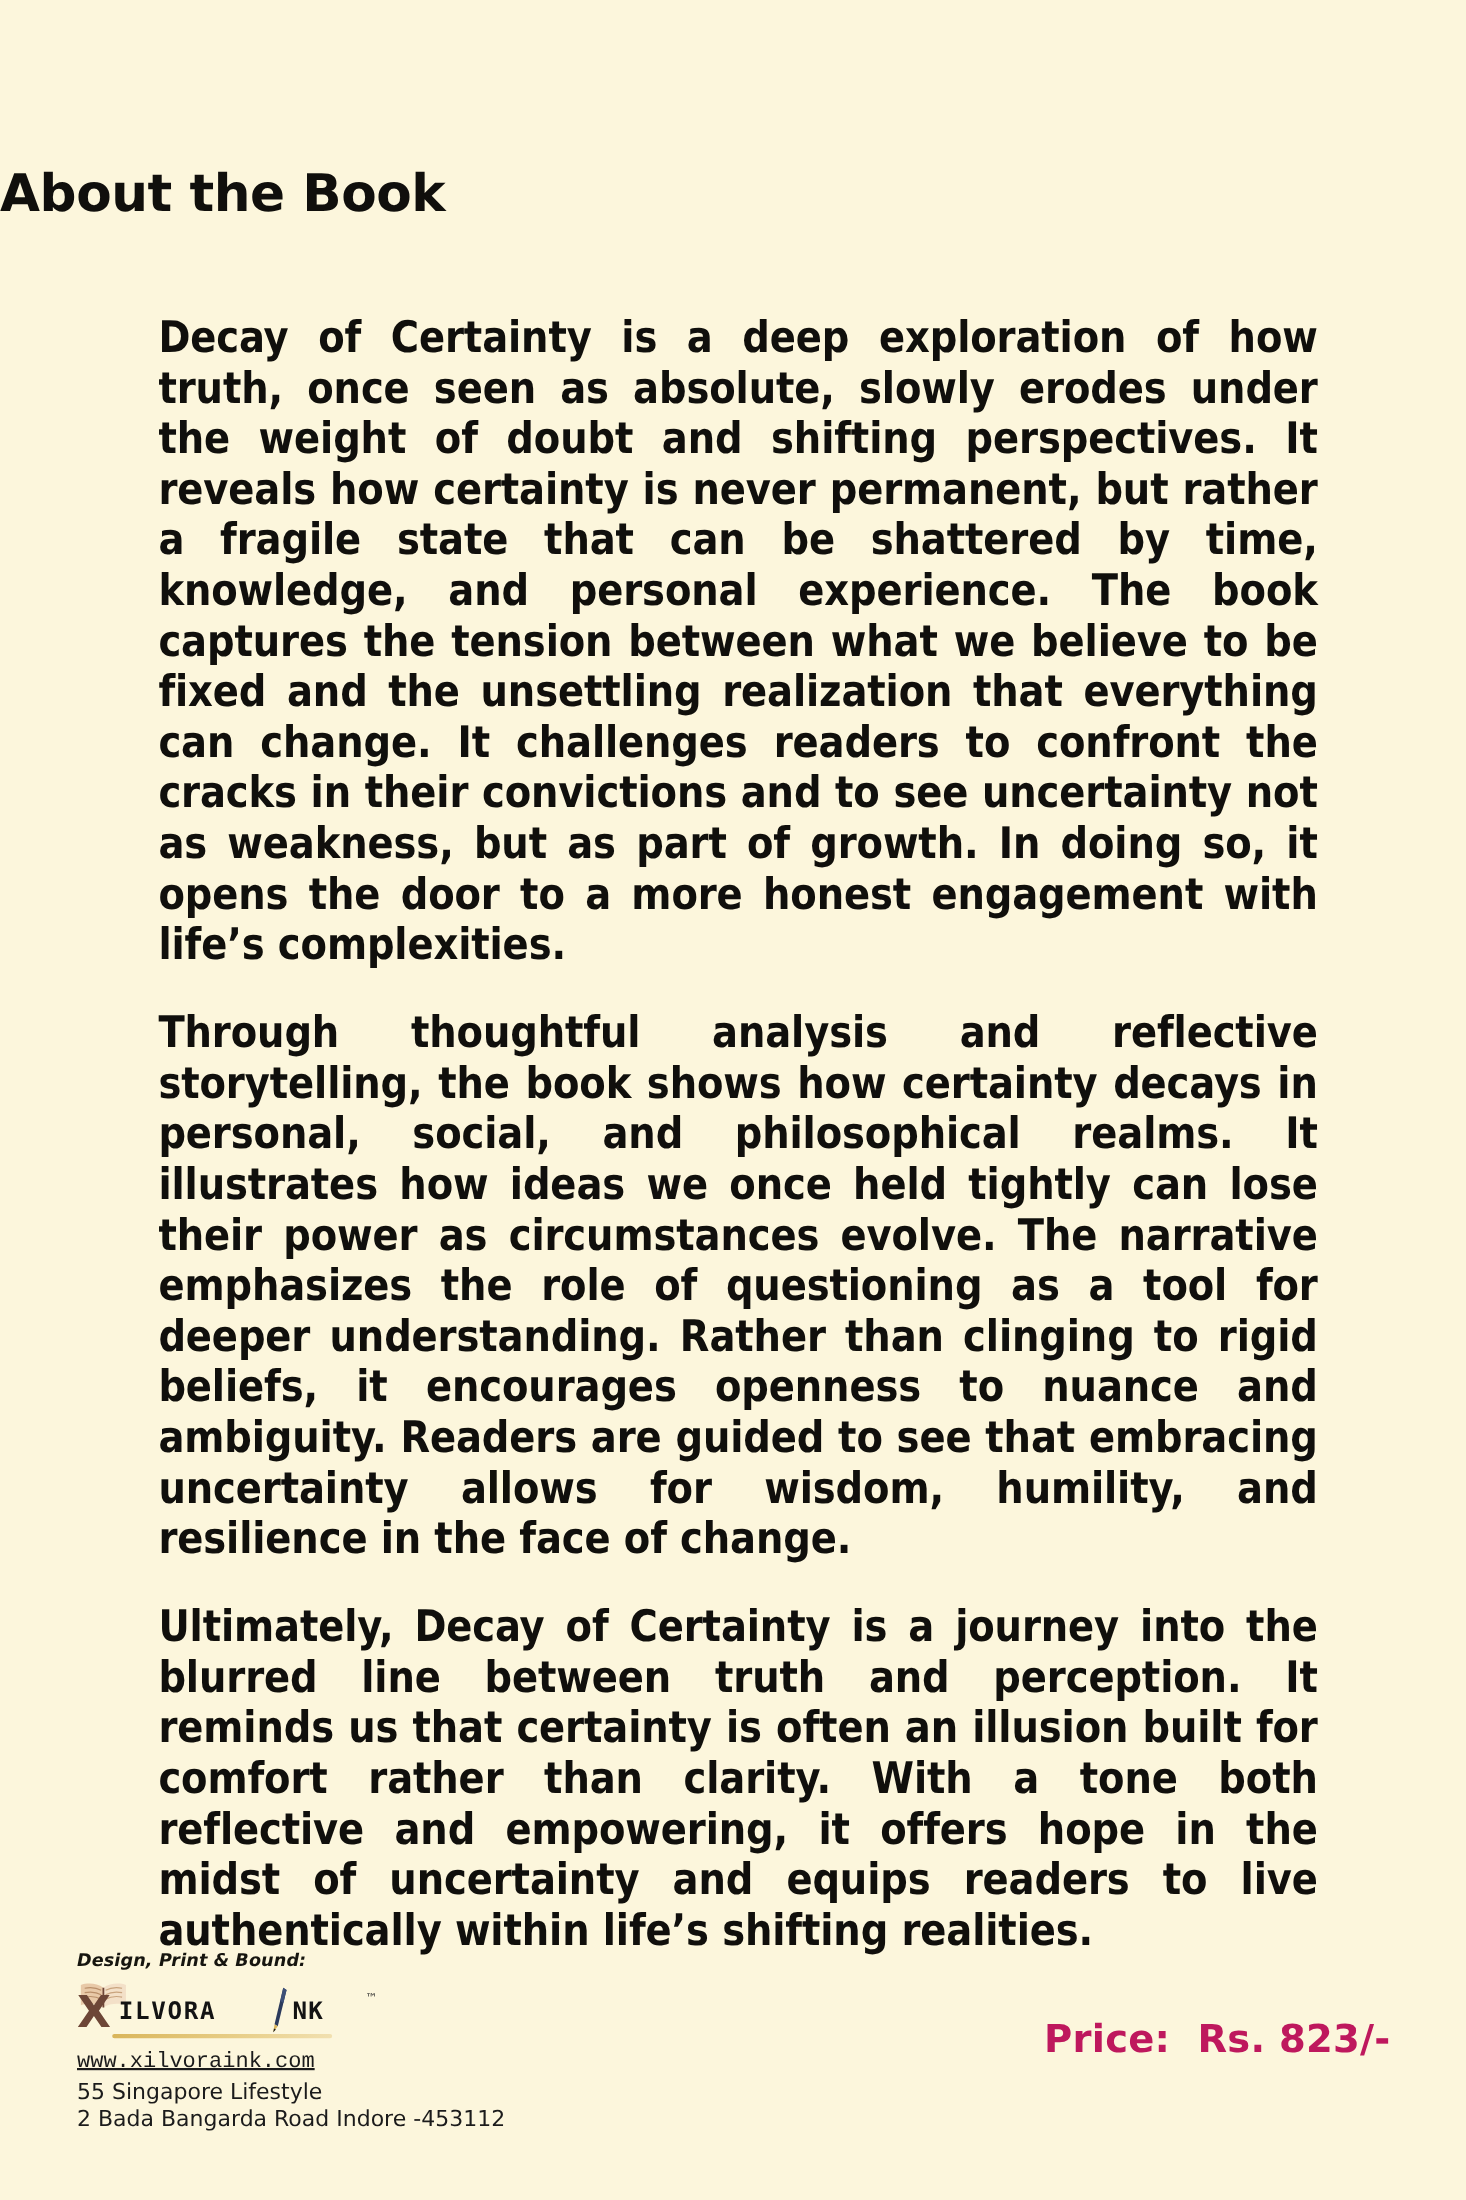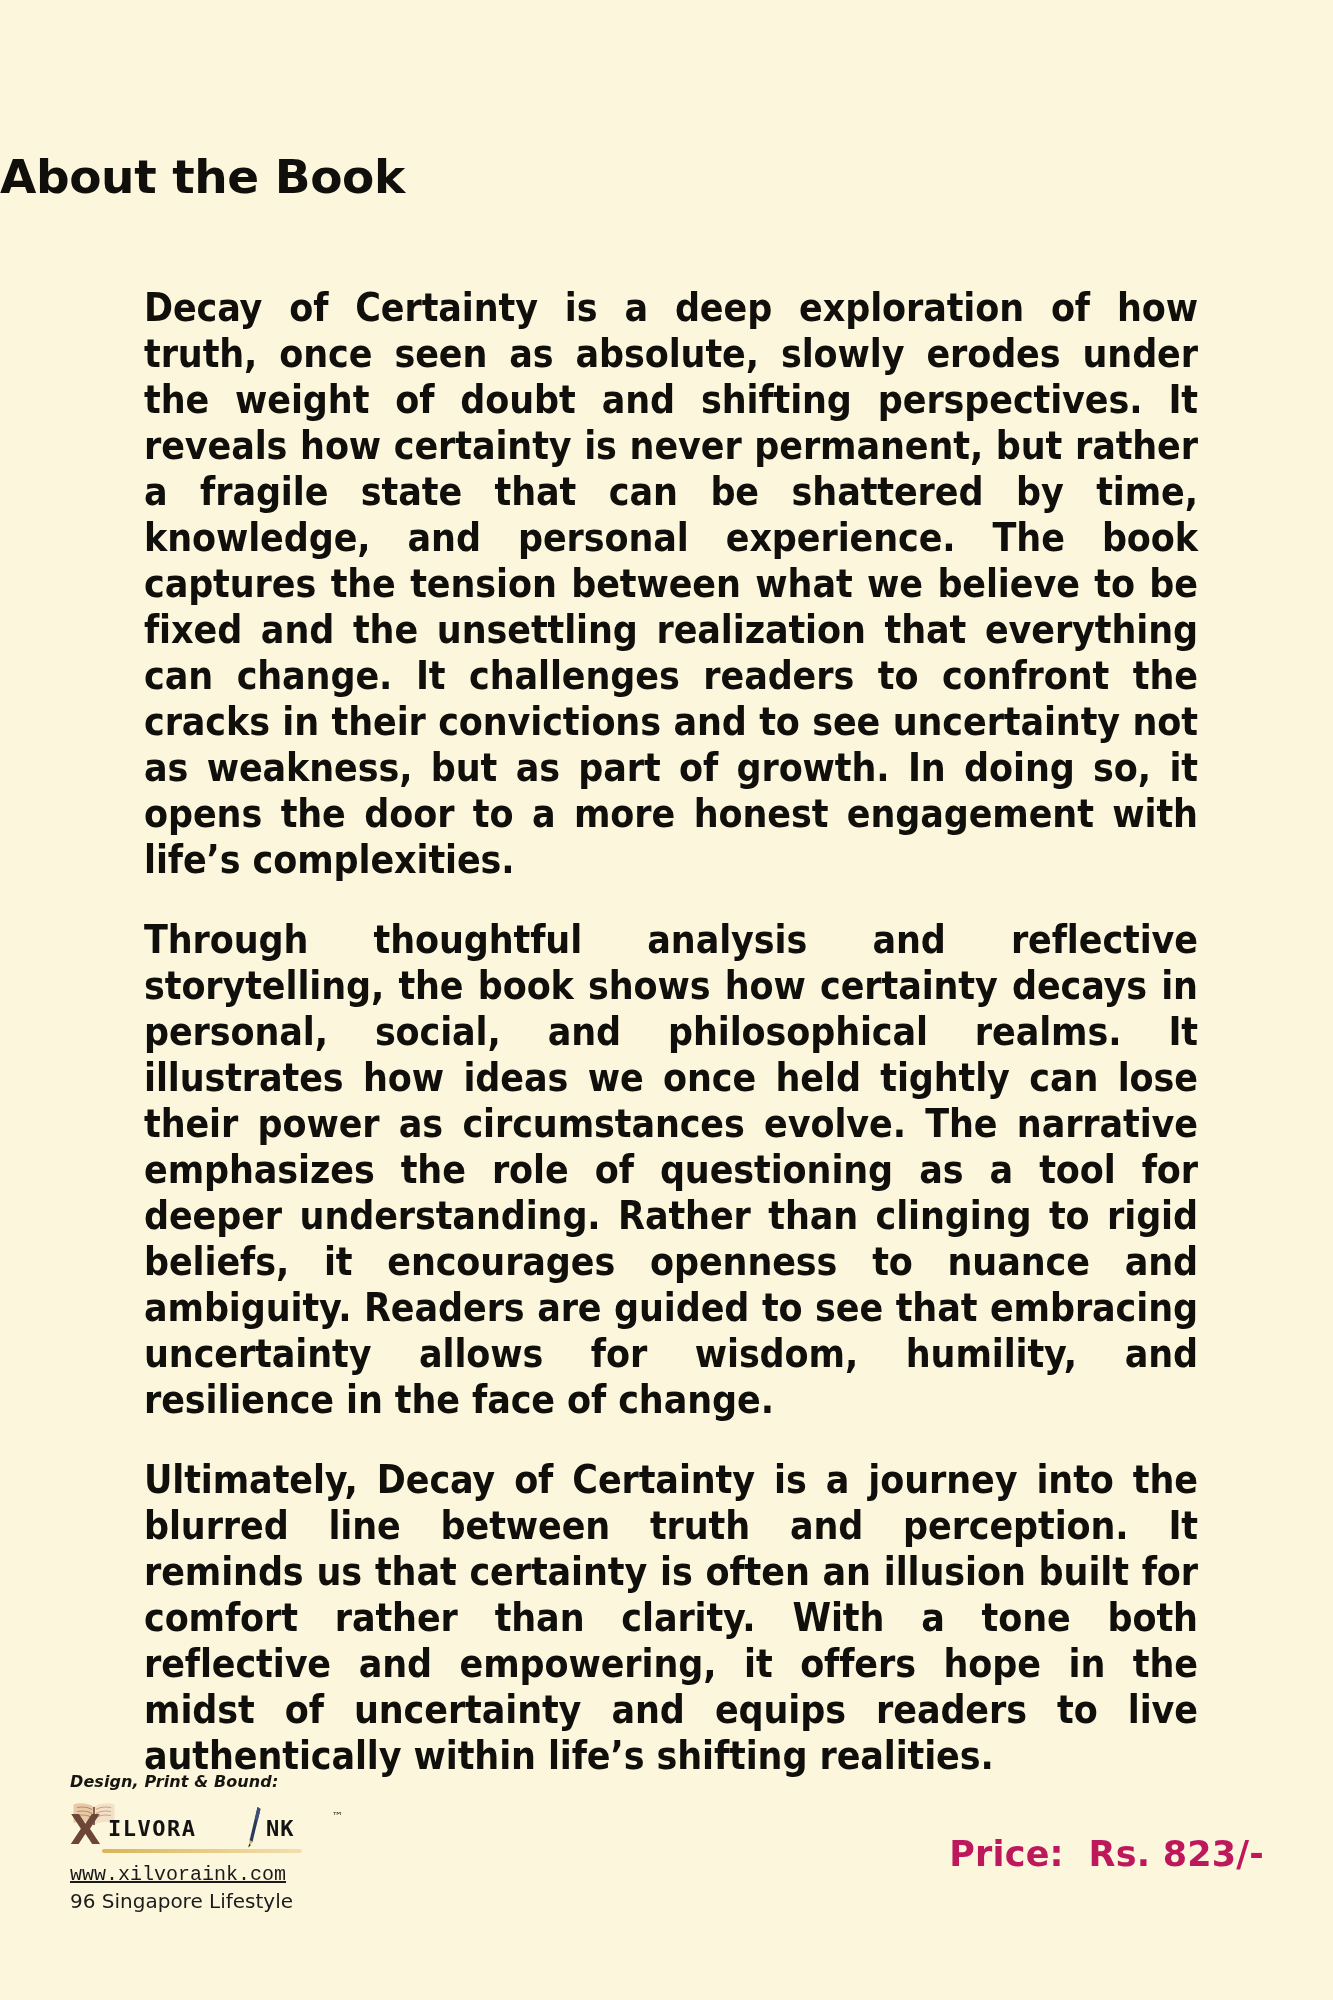--- a/index.html
+++ b/index.html
@@ -244,20 +244,21 @@
         <span class="logo-nk">NK</span>
 
         <span class="logo-tm">™</span>
 
         <span class="logo-rule"></span>
       </div>
 
       <a class="imprint-url">www.xilvoraink.com</a>
 
       <div class="imprint-addr">
-        <div>96 Singapore Lifestyle</div>
+        <div>55 Singapore Lifestyle</div>
+        <div>2 Bada Bangarda Road Indore -453112</div>
       </div>
     </div>
 
     <div class="price">Price:  Rs. 823/-</div>
   </div>
 
 </div>
 
 </body></html>

